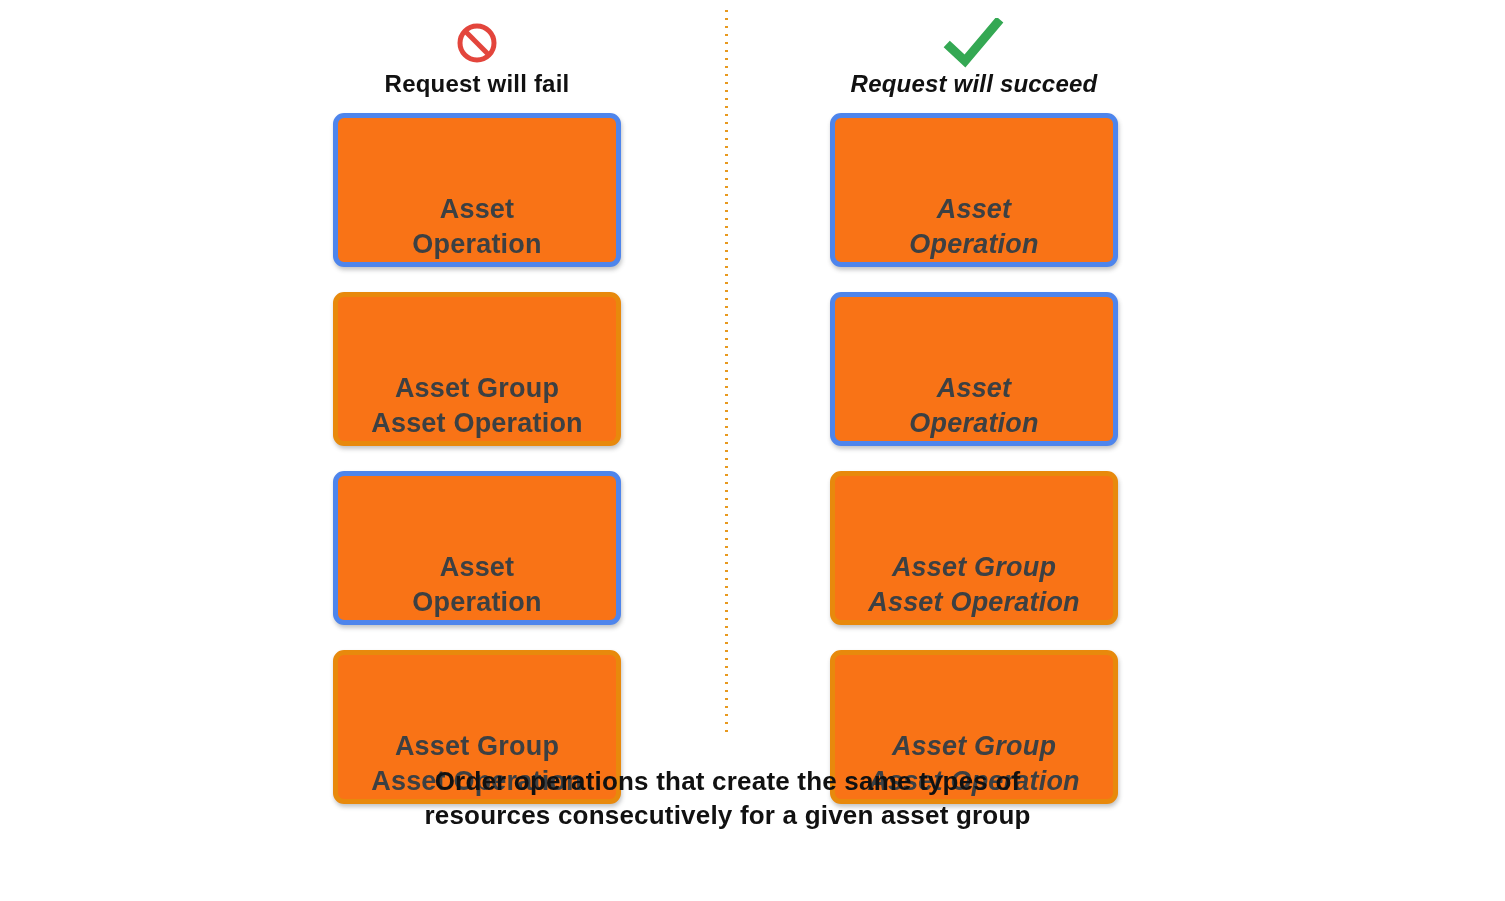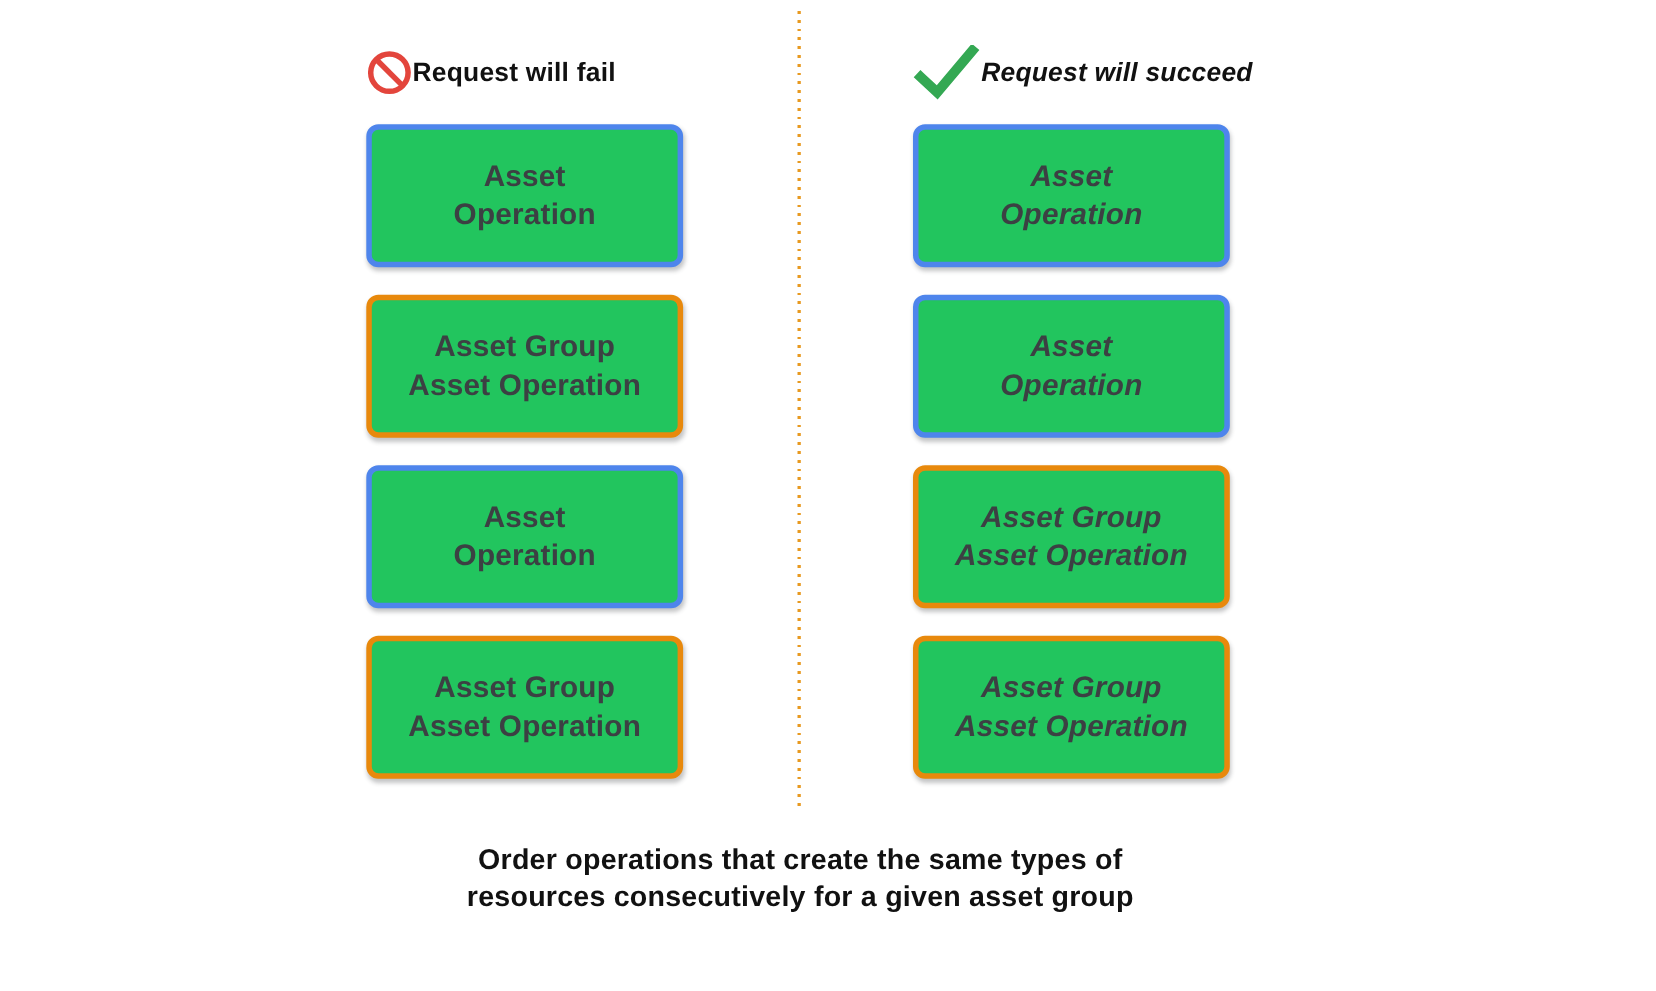--- a/index.html
+++ b/index.html
@@ -18,21 +18,21 @@
   .column {
     position: absolute;
     top: 0;
     width: 288px;
   }
   .column.fail    { left: 333px; }
   .column.succeed { left: 830px; font-style: italic; }
   .col-header {
     height: 113px;
     display: flex;
-    flex-direction: row;
+    flex-direction: column;
     align-items: center;
     justify-content: flex-start;
     padding-top: 18px;
     box-sizing: border-box;
   }
   .col-header .icon-wrap {
     height: 50px;
     display: flex;
     align-items: center;
     justify-content: center;
@@ -40,27 +40,27 @@
   .header-label {
     margin-top: 2px;
     font-size: 24px;
     font-weight: bold;
     color: #111111;
     white-space: nowrap;
     letter-spacing: 0.2px;
   }
   .op-box {
     box-sizing: border-box;
-    height: 130px;
+    height: 154px;
     margin-bottom: 25px;
-    background: #22c55e;
+    background: #f97316;
     border-radius: 11px;
     border: 5px solid transparent;
     display: flex;
-    align-items: center;
+    align-items: flex-end;
     justify-content: center;
     box-shadow: 1px 3px 4px rgba(60, 64, 67, 0.30);
   }
   .op-box.blue   { border-color: #4e85ec; }
   .op-box.orange { border-color: #e8890c; }
   .op-box .box-label {
     font-size: 27px;
     line-height: 1.3;
     font-weight: bold;
     color: #3c4043;

